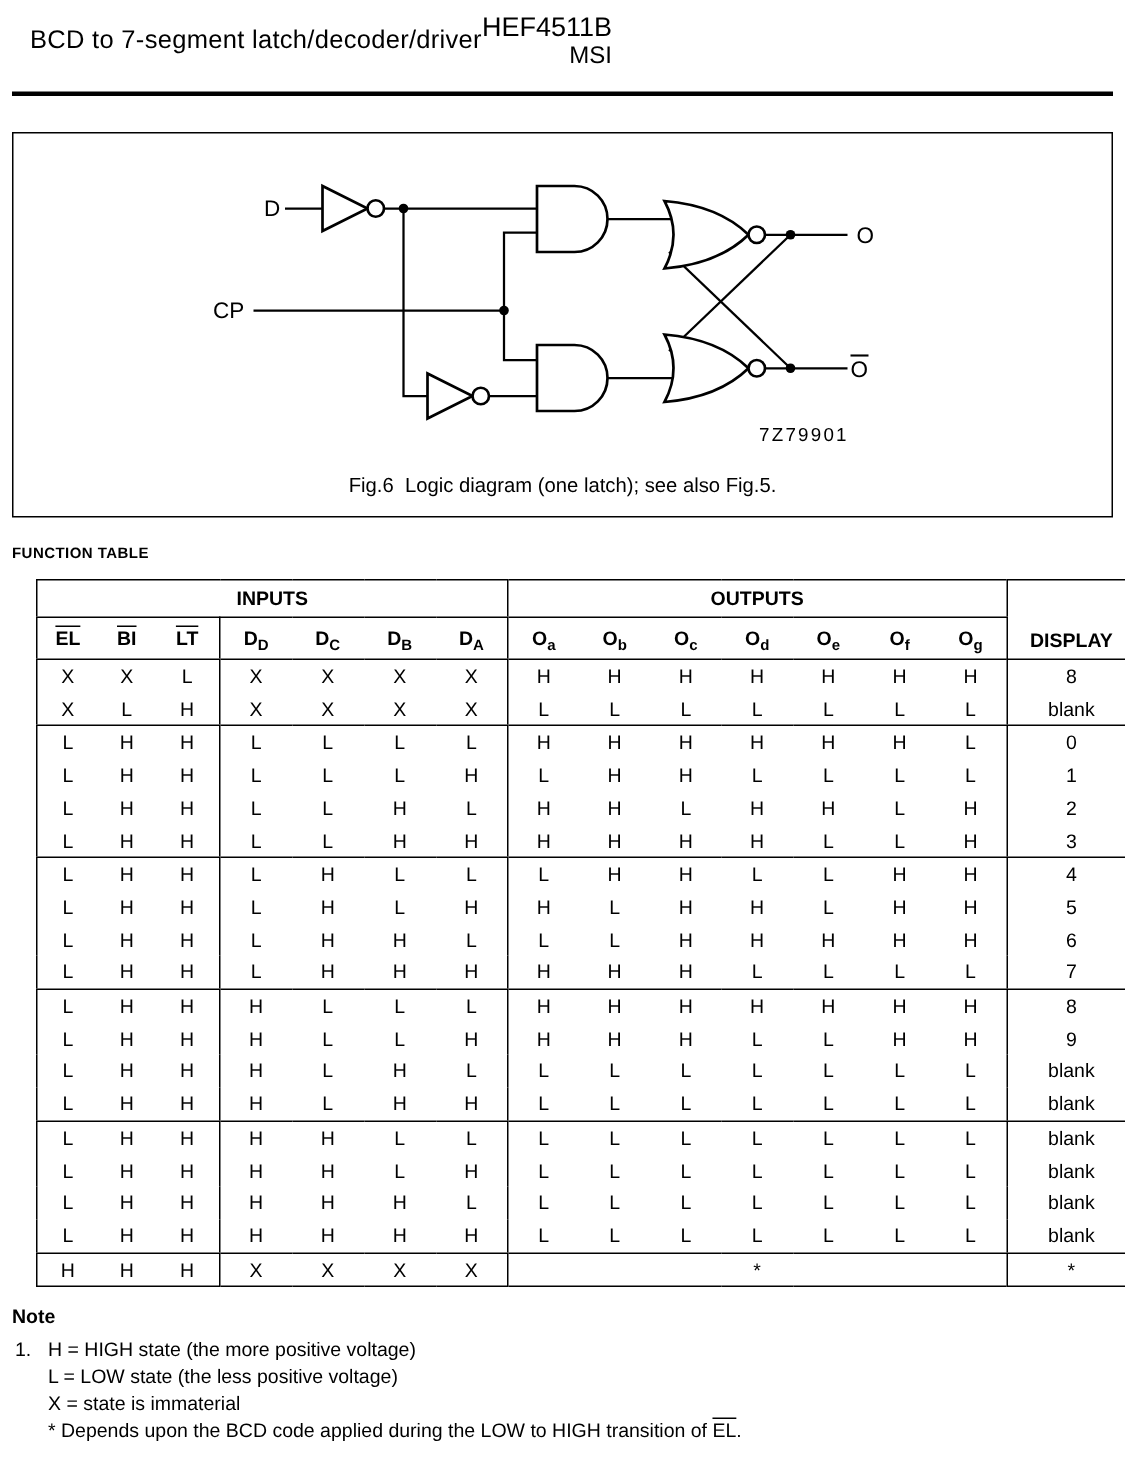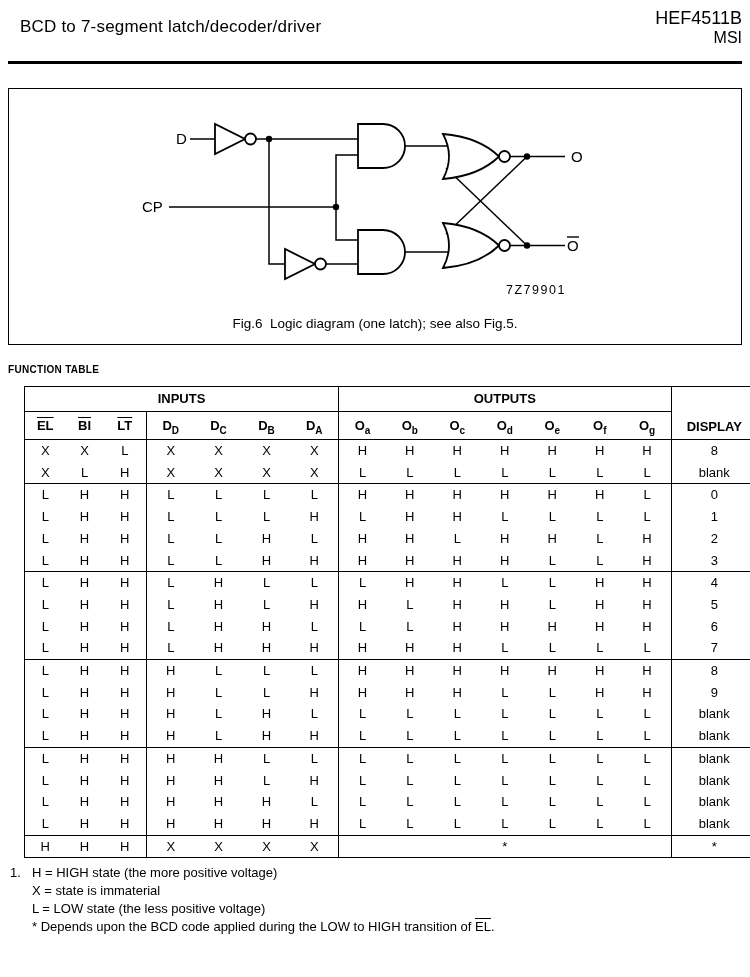--- a/index.html
+++ b/index.html
@@ -4,21 +4,21 @@
 <style>
   * { margin:0; padding:0; box-sizing:border-box; }
   html,body { background:#fff; }
   body {
     width:750px; height:977px; overflow:hidden;
     color:#000; font-family:"Liberation Sans", sans-serif;
   }
   .page { padding:0 8px; }
 
   
-  .hdr { display:flex; justify-content:space-between; align-items:flex-start; padding:8px 0 0 12px; }
+  .hdr { display:flex; justify-content:flex-start; align-items:flex-start; padding:8px 0 0 12px; }
   .hdr-title { font-size:17px; margin-top:9px; letter-spacing:0.2px; }
   .hdr-right { text-align:right; }
   .part { font-size:18px; line-height:20px; }
   .family { font-size:16px; line-height:19px; }
   .rule { height:3px; background:#000; margin-top:14px; }
 
   
   .figure { border:1px solid #000; margin-top:24px; height:257px; }
   .figure svg { display:block; margin-top:4px; }
   svg text { font-family:"Liberation Sans", sans-serif; }
@@ -461,24 +461,25 @@
           <td>X</td>
           <td>X</td>
           <td>X</td>
           <td class="vl" colspan="7">*</td>
           <td class="vl">*</td>
         </tr>
       </tbody>
   </table>
 
   <div class="note">
+    <div class="note-title">Note</div>
     <div class="note-body">
       <span class="note-num">1.</span>
       <div class="note-lines" id="note-lines">
           <div class="note-line"><span>H = HIGH state (the more positive voltage)</span></div>
+          <div class="note-line"><span>L = LOW state (the less positive voltage)</span></div>
           <div class="note-line"><span>X = state is immaterial</span></div>
-          <div class="note-line"><span>L = LOW state (the less positive voltage)</span></div>
           <div class="note-line"><span>* Depends upon the BCD code applied during the LOW to HIGH transition of </span><span class="ov">EL</span><span>.</span></div>
         </div>
     </div>
   </div>
 
 </div>
 
 </body></html>

